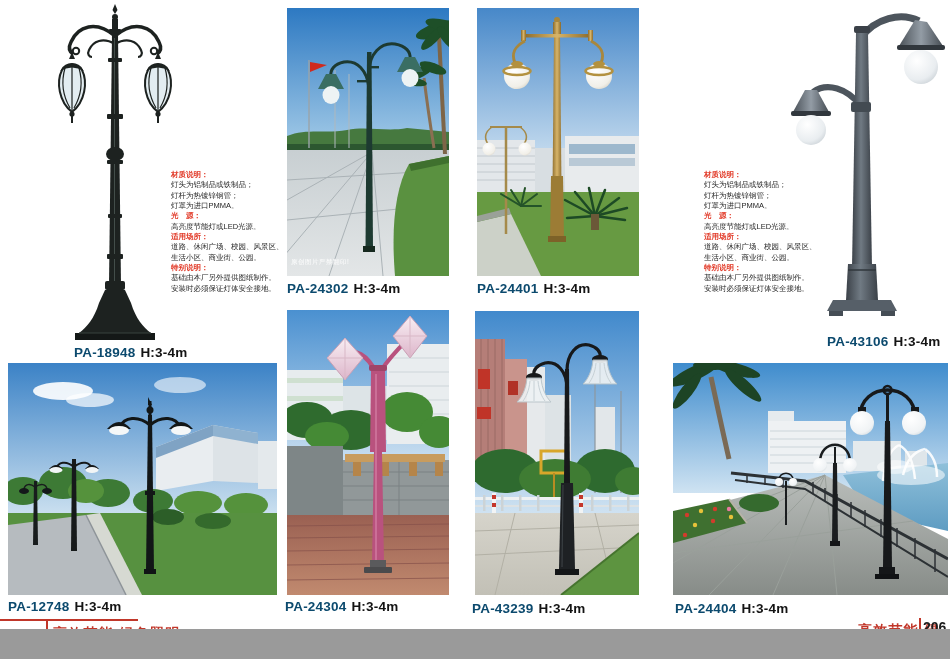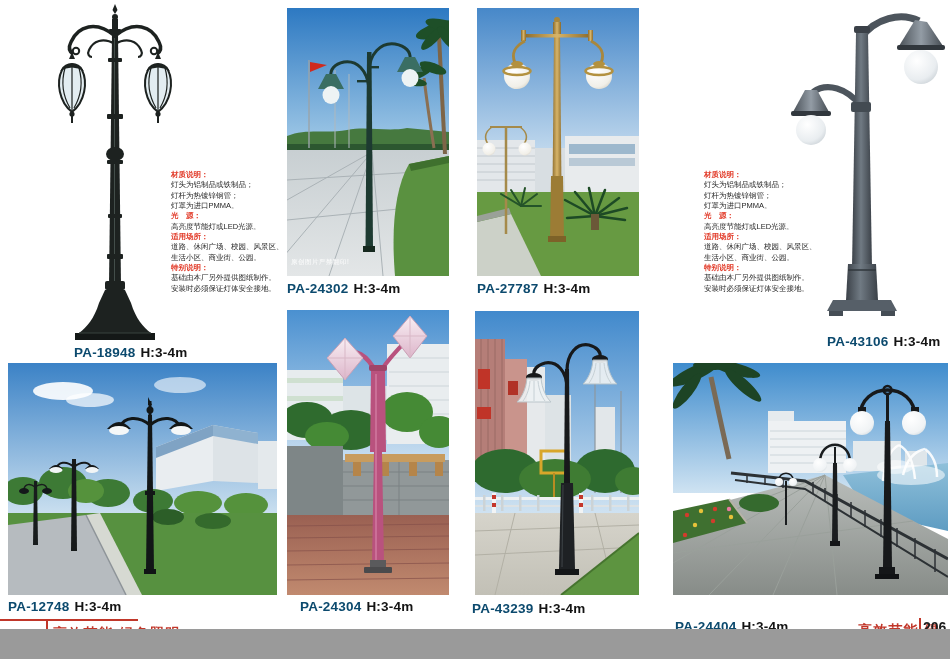--- a/index.html
+++ b/index.html
@@ -634,35 +634,35 @@
     <div>安装时必须保证灯体安全接地。</div>
   </div>
 
   <div class="label" style="left:74px;top:345px">
     <span class="code">PA-18948</span><span>H:3-4m</span>
   </div>
   <div class="label" style="left:287px;top:281px">
     <span class="code">PA-24302</span><span>H:3-4m</span>
   </div>
   <div class="label" style="left:477px;top:281px">
-    <span class="code">PA-27787</span><span>H:3-4m</span>
+    <span class="code">PA-24401</span><span>H:3-4m</span>
   </div>
   <div class="label" style="left:827px;top:334px">
     <span class="code">PA-43106</span><span>H:3-4m</span>
   </div>
   <div class="label" style="left:8px;top:599px">
     <span class="code">PA-12748</span><span>H:3-4m</span>
   </div>
-  <div class="label" style="left:300px;top:599px">
+  <div class="label" style="left:285px;top:599px">
     <span class="code">PA-24304</span><span>H:3-4m</span>
   </div>
   <div class="label" style="left:472px;top:601px">
     <span class="code">PA-43239</span><span>H:3-4m</span>
   </div>
-  <div class="label" style="left:675px;top:619px">
+  <div class="label" style="left:675px;top:601px">
     <span class="code">PA-24404</span><span>H:3-4m</span>
   </div>
 
   <div class="footer-rule" style="left:0;top:619px;width:138px"></div>
   <div class="pageno" style="left:14px;top:642px">243</div>
   <div class="footer-vrule" style="left:46px;top:619px;height:38px"></div>
   <div class="slogan" style="left:53px;top:625px">高效节能·绿色照明</div>
 
   <div class="slogan" style="left:858px;top:622px">高效节能·绿色照明</div>
   <div class="footer-vrule" style="left:919px;top:618px;height:38px"></div>

